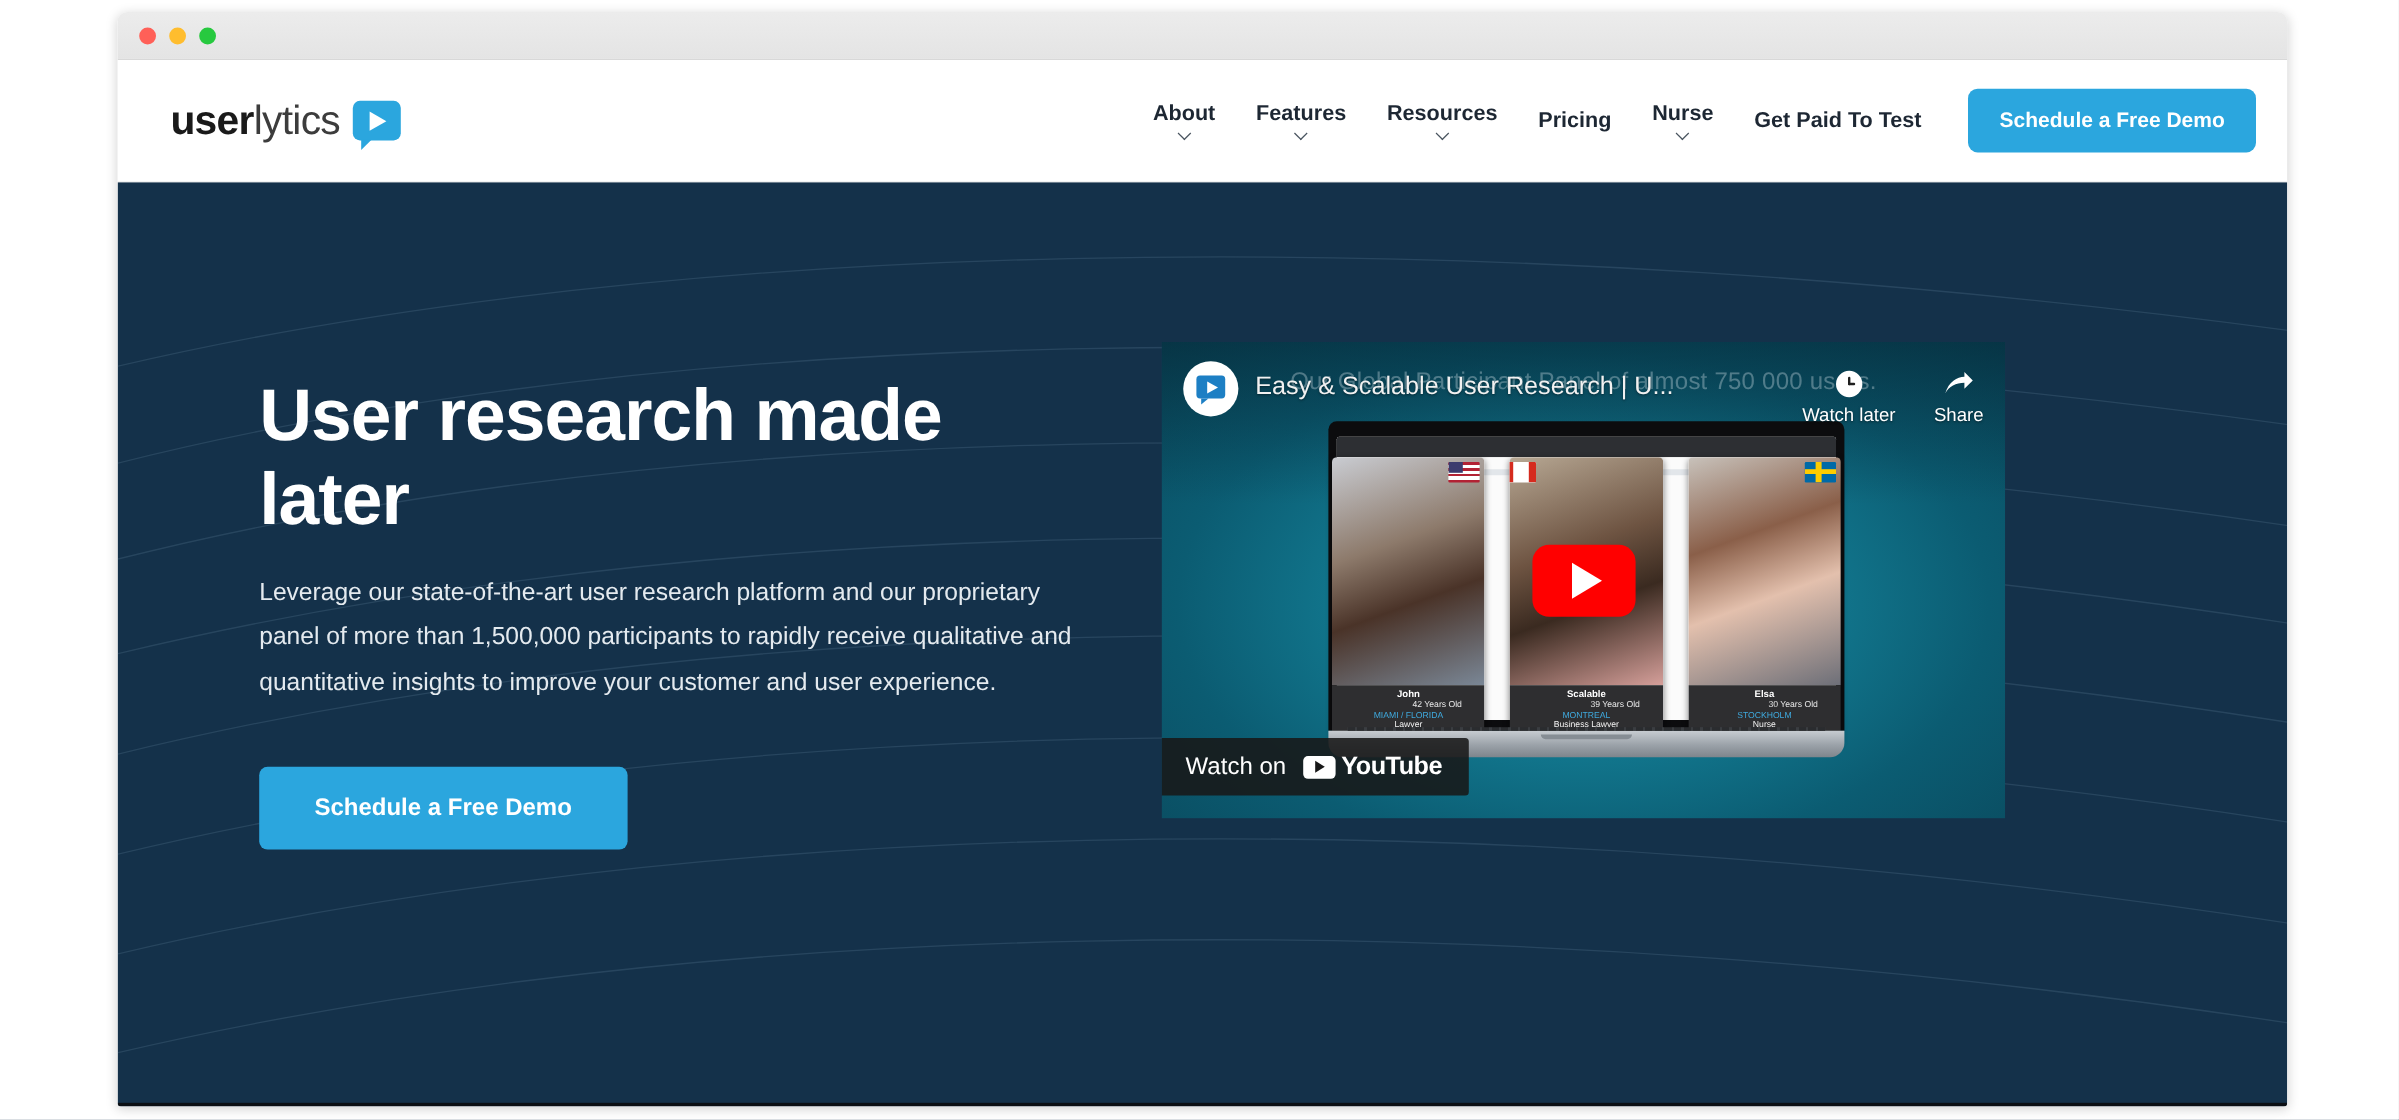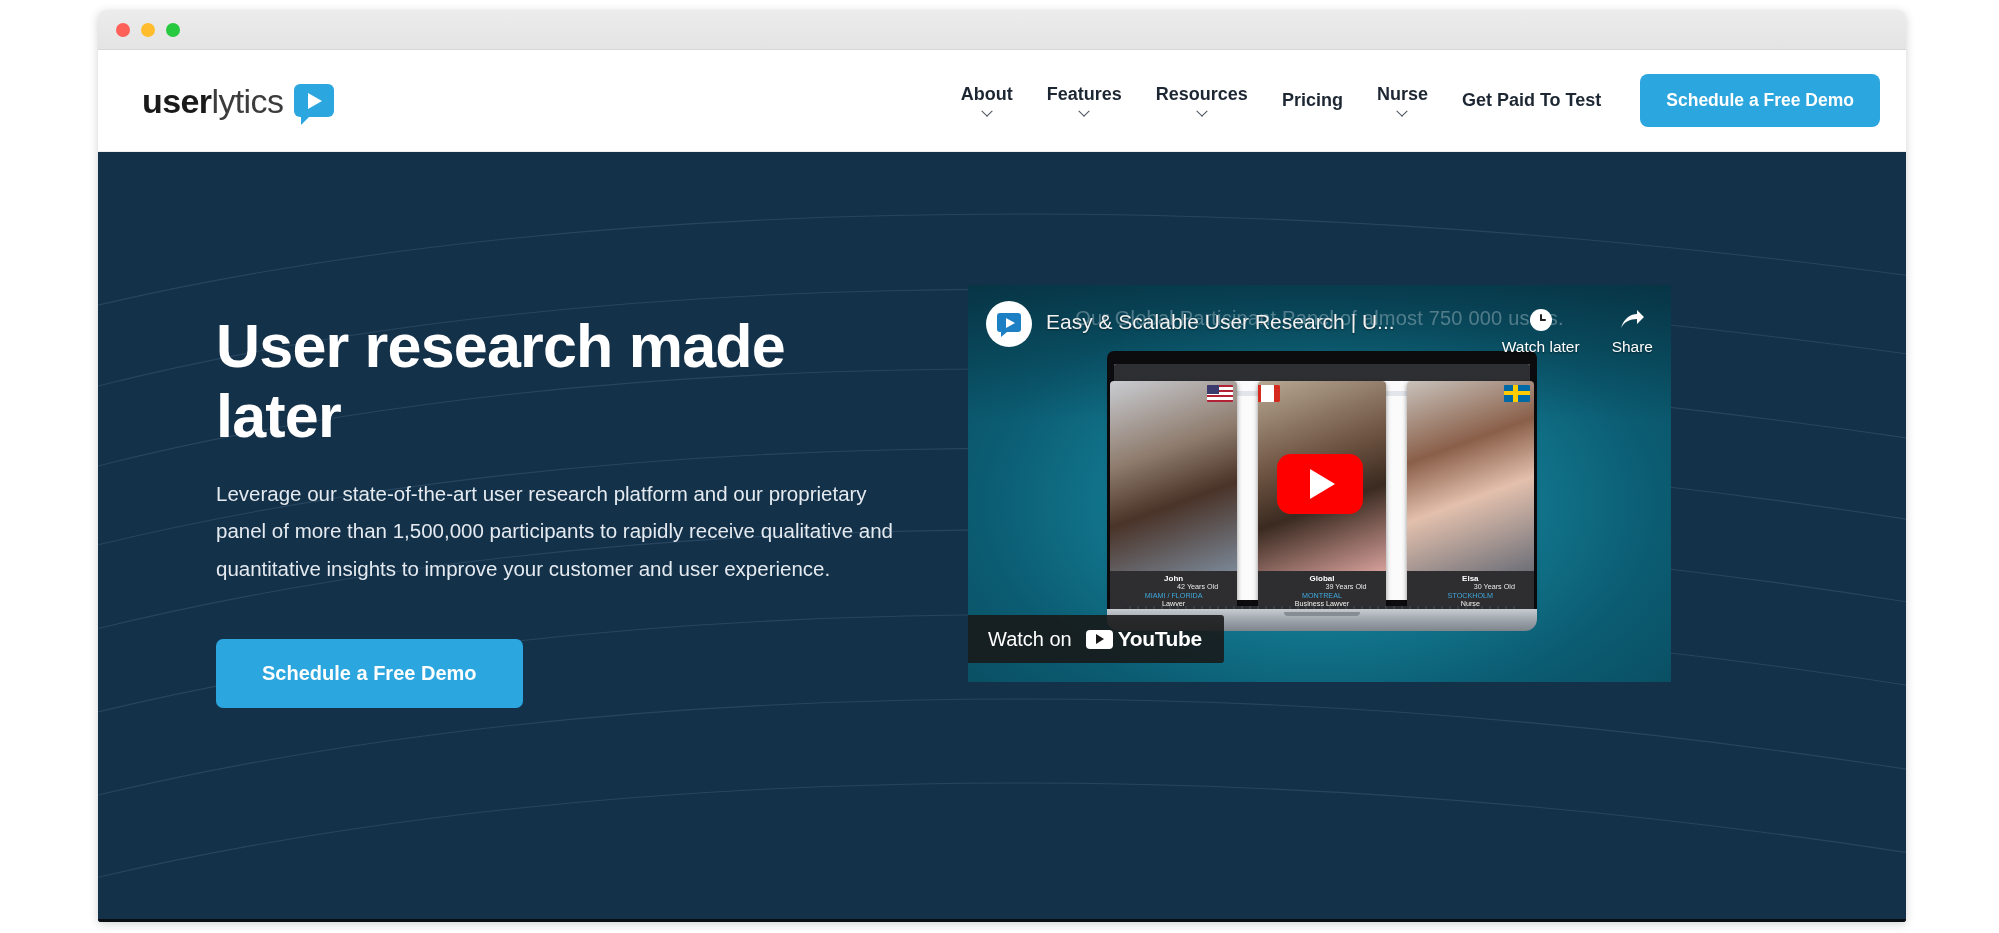--- a/index.html
+++ b/index.html
@@ -486,21 +486,21 @@
                   <div class="pcard-age">42 Years Old</div>
                   <div class="pcard-city">MIAMI / FLORIDA</div>
                   <div class="pcard-job">Lawyer</div>
                 </div>
               </div>
 
               <div class="pcard p2">
                 <div class="pcard-photo"></div>
                 <div class="pcard-flag flag-ca"></div>
                 <div class="pcard-info">
-                  <div class="pcard-name">Global</div>
+                  <div class="pcard-name">Scalable</div>
                   <div class="pcard-age">39 Years Old</div>
                   <div class="pcard-city">MONTREAL</div>
                   <div class="pcard-job">Business Lawyer</div>
                 </div>
               </div>
 
               <div class="pcard p3">
                 <div class="pcard-photo"></div>
                 <div class="pcard-flag flag-se"></div>
                 <div class="pcard-info">

